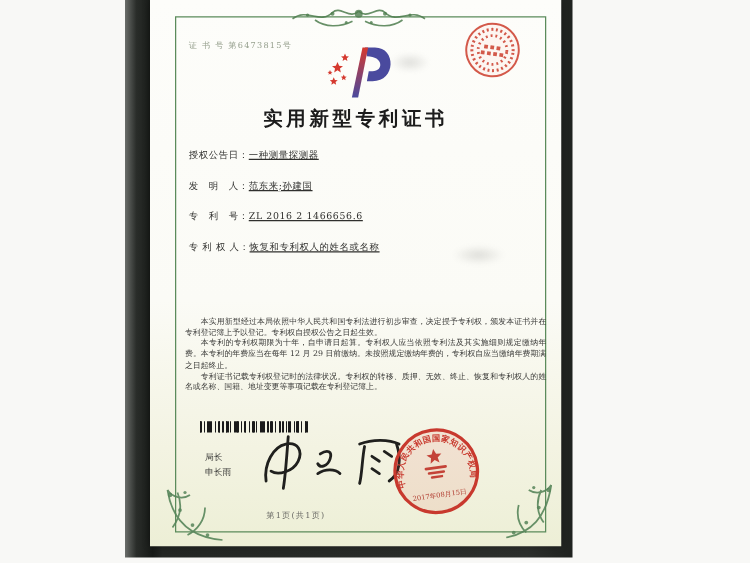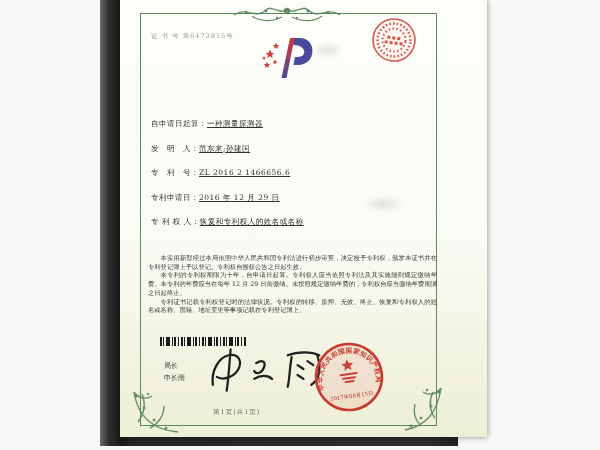--- a/index.html
+++ b/index.html
@@ -9,21 +9,21 @@
     font-family:"DejaVu Serif","Liberation Serif",serif;
     position:relative;
   }
   .stage{position:absolute;left:0;top:0;width:600px;height:450px;}
   
   .backdrop{
     position:absolute;left:100px;top:0;width:358px;height:446px;
     background:linear-gradient(90deg,#6a6d6a 0,#2a2d2a 9px,#171a17 22px,#232623 30px,#2c2f2c 90%,#1f221f 100%);
   }
   .paper{
-    position:absolute;left:120px;top:0;width:367px;height:437px;
+    position:absolute;left:120px;top:0;width:329px;height:437px;
     background:linear-gradient(180deg,#fdfdfa 0,#fbfbf6 55%,#f3f3e2 82%,#edefd6 100%);
     box-shadow:0 0 6px rgba(0,0,0,.45);
   }
   .border-frame{
     position:absolute;left:20px;top:13px;width:297px;height:413px;
     border:1.5px solid #5b8b5b;box-sizing:border-box;
   }
   .cert-no{
     position:absolute;left:31px;top:32px;
     font-size:6.5px;letter-spacing:1px;color:#96a08e;
@@ -121,33 +121,31 @@
         <rect x="16" y="19.5" width="3" height="3"></rect>
           <rect x="21" y="19.5" width="3" height="3"></rect>
           <rect x="26" y="19.5" width="3" height="3"></rect>
         <rect x="14" y="24.5" width="3" height="3"></rect>
           <rect x="19" y="24.5" width="3" height="3"></rect>
           <rect x="24" y="24.5" width="3" height="3"></rect>
           <rect x="29" y="24.5" width="3" height="3"></rect>
       </g>
     </svg>
 
+    <h1 class="title">实用新型专利证书</h1>
 
     <div class="fields">
       <div class="frow">
-        <span class="flabel">自申请日起算：</span><span class="fvalue">一种测量探测器</span>
+        <span class="flabel">授权公告日：</span><span class="fvalue">一种测量探测器</span>
       </div>
       <div class="frow">
         <span class="flabel">发　明　人：</span><span class="fvalue">范东来;孙建国</span>
       </div>
       <div class="frow">
         <span class="flabel">专　利　号：</span><span class="fvalue">ZL 2016 2 1466656.6</span>
-      </div>
-      <div class="frow">
-        <span class="flabel">专利申请日：</span><span class="fvalue">2016 年 12 月 29 日</span>
       </div>
       <div class="frow">
         <span class="flabel">专 利 权 人：</span><span class="fvalue">恢复和专利权人的姓名或名称</span>
       </div>
     </div>
 
     <div class="paras">
       <p>本实用新型经过本局依照中华人民共和国专利法进行初步审查，决定授予专利权，颁发本证书并在专利登记簿上予以登记。专利权自授权公告之日起生效。</p>
       <p>本专利的专利权期限为十年，自申请日起算。专利权人应当依照专利法及其实施细则规定缴纳年费。本专利的年费应当在每年 12 月 29 日前缴纳。未按照规定缴纳年费的，专利权自应当缴纳年费期满之日起终止。</p>
       <p>专利证书记载专利权登记时的法律状况。专利权的转移、质押、无效、终止、恢复和专利权人的姓名或名称、国籍、地址变更等事项记载在专利登记簿上。</p>

